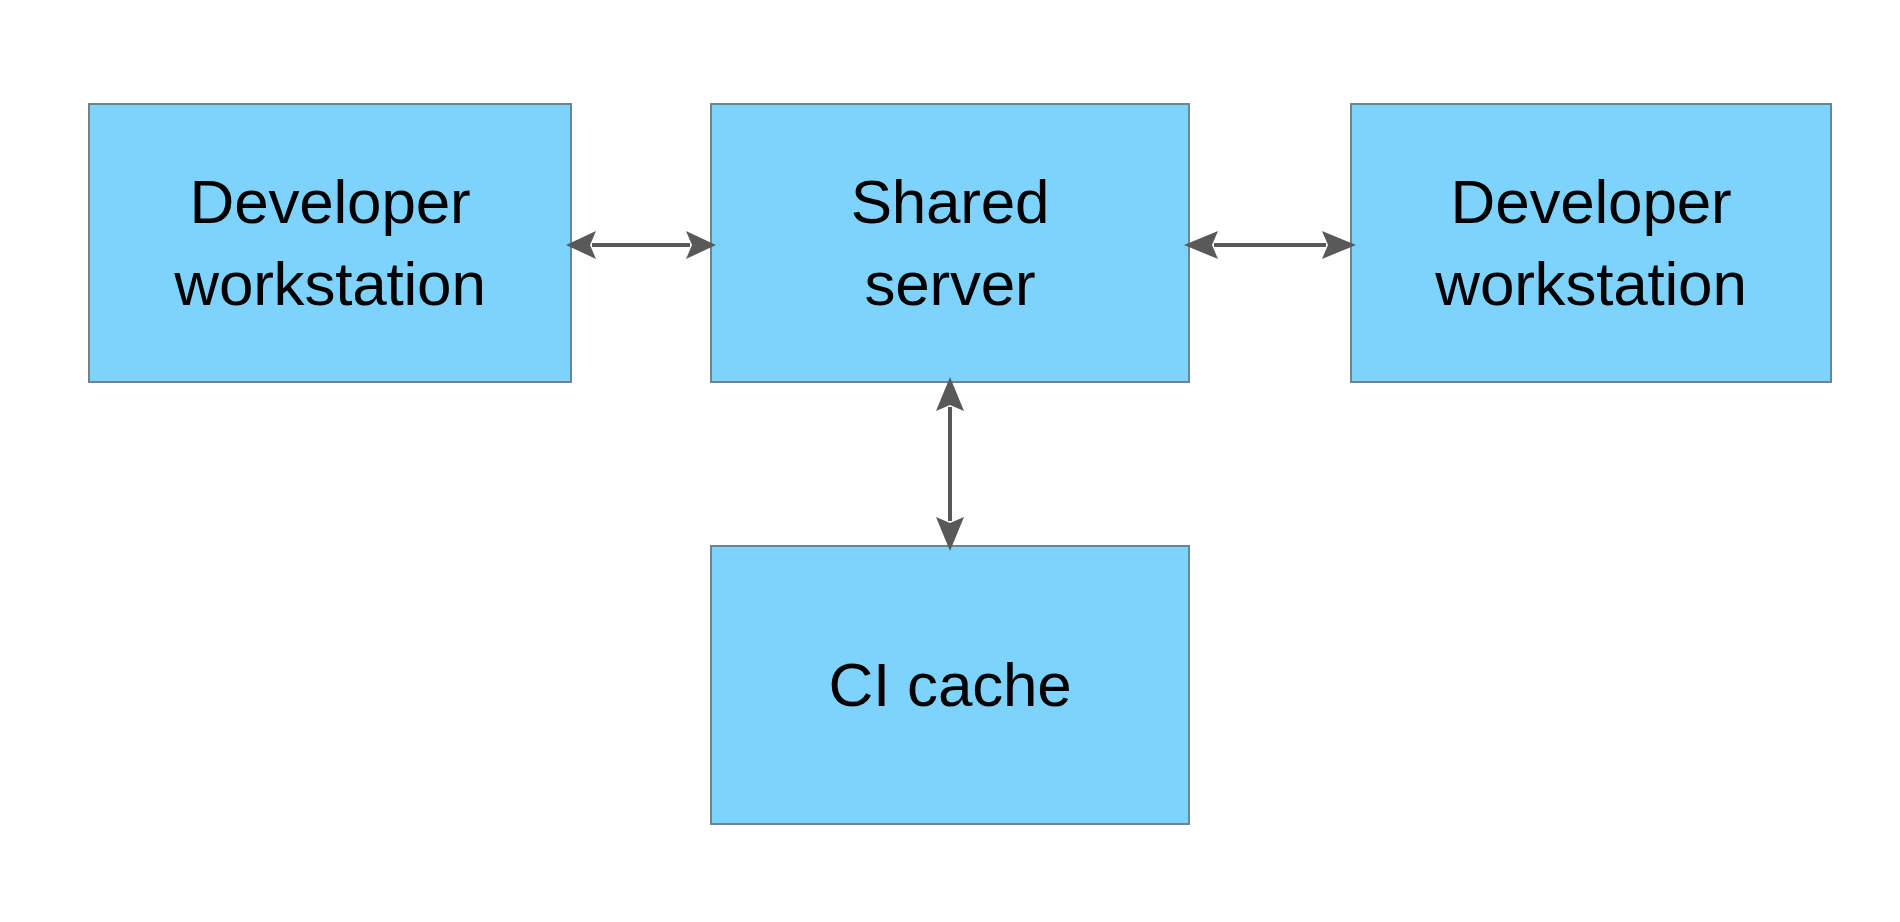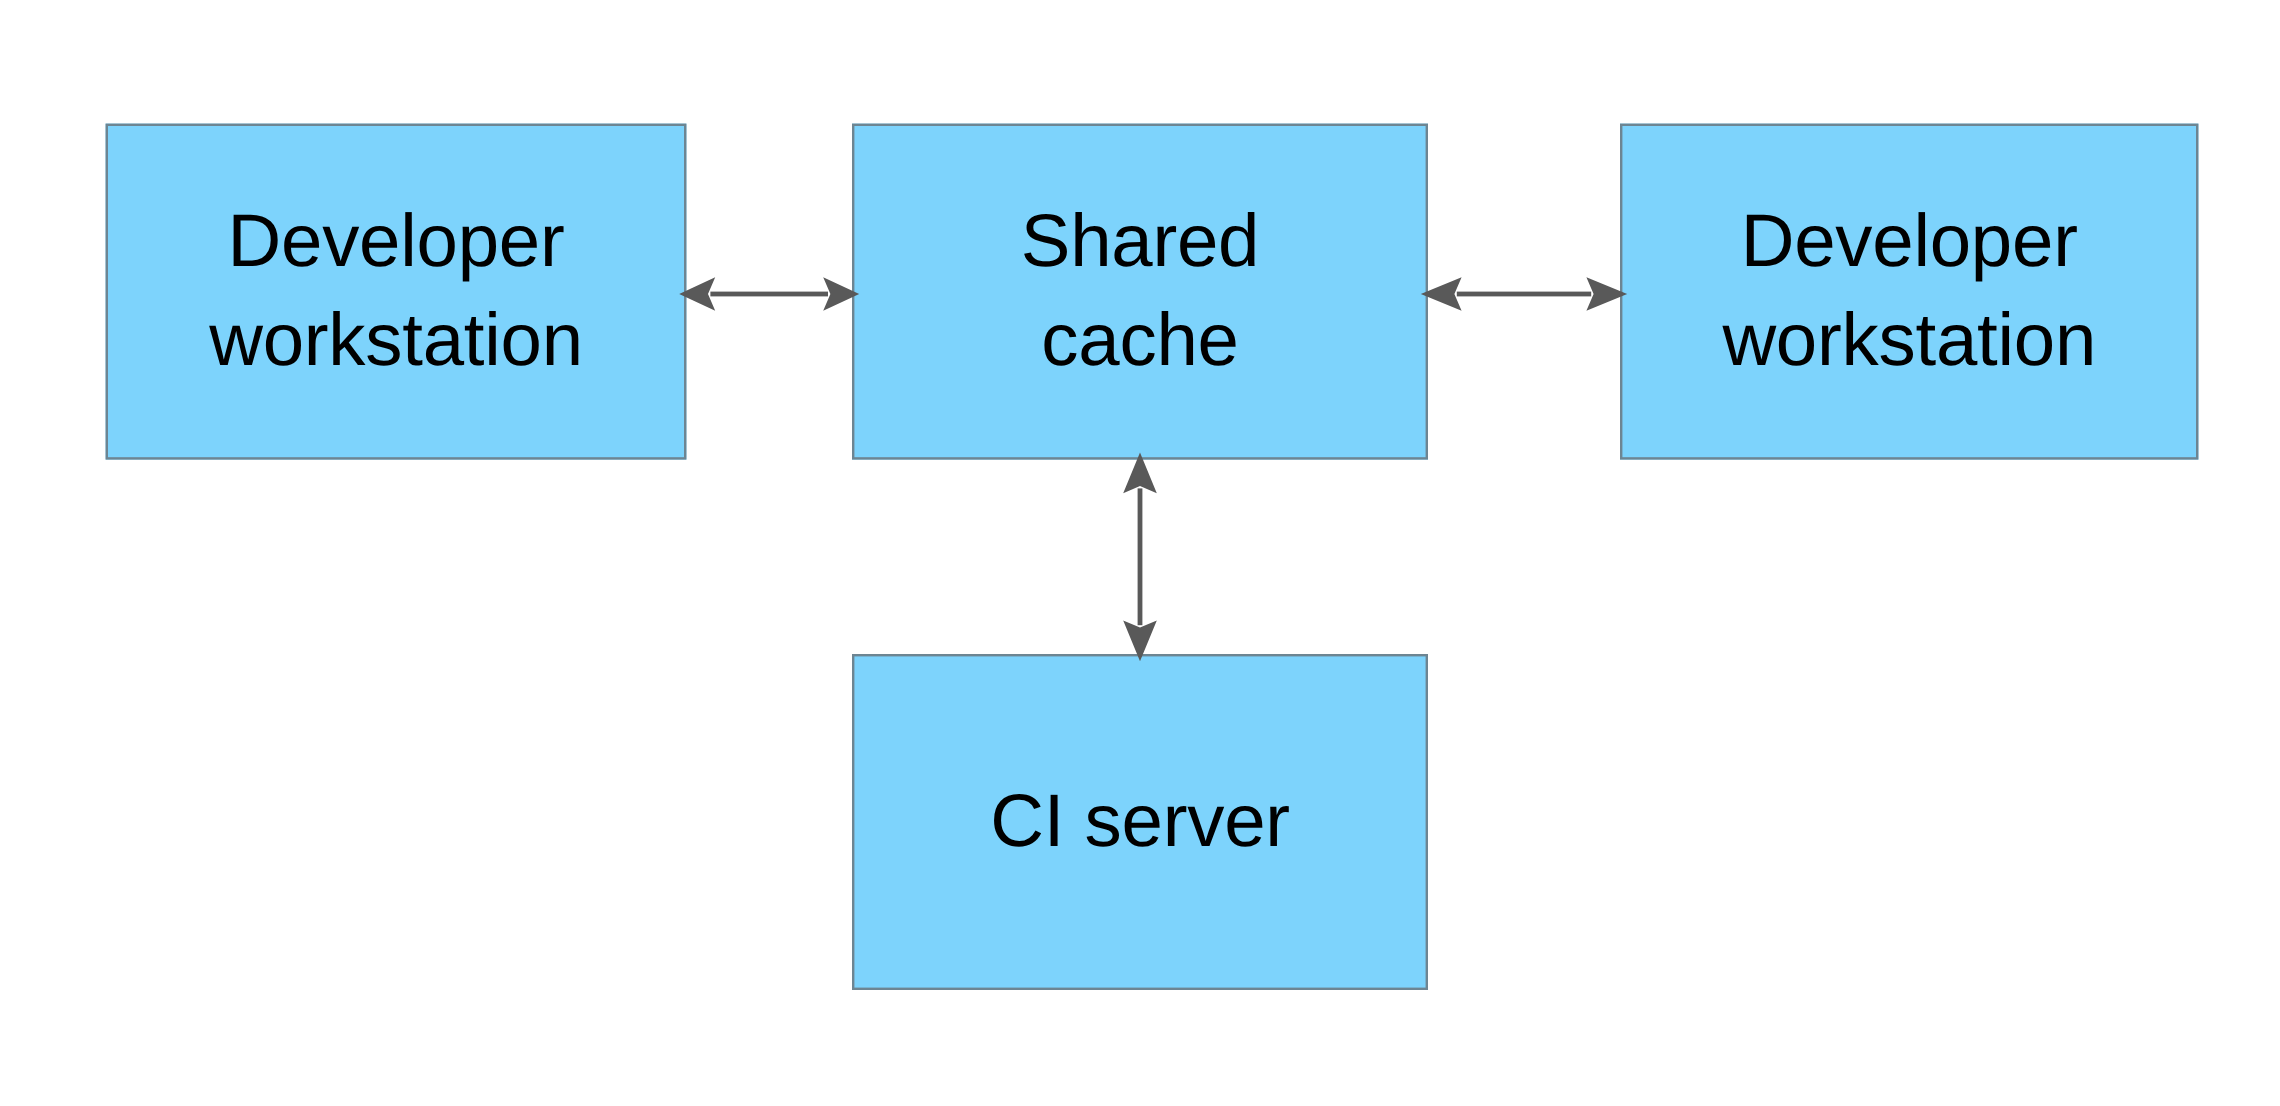--- a/index.html
+++ b/index.html
@@ -61,30 +61,30 @@
 
 <div id="canvas">
 
   <div class="node" id="node-dev-left">
     <span class="node-label">Developer
 workstation</span>
   </div>
 
   <div class="node" id="node-cache">
     <span class="node-label">Shared
-cache</span>
+server</span>
   </div>
 
   <div class="node" id="node-dev-right">
     <span class="node-label">Developer
 workstation</span>
   </div>
 
   <div class="node" id="node-ci">
-    <span class="node-label">CI server</span>
+    <span class="node-label">CI cache</span>
   </div>
 
   <div class="edge" id="edge-left-cache">
     <svg width="150" height="46" viewBox="0 0 150 46" xmlns="http://www.w3.org/2000/svg">
       <g fill="#595959" stroke="none">
         <rect x="26" y="21" width="98" height="4"></rect>
         <path d="M 0 23 L 30 9 L 24 23 L 30 37 Z"></path>
         <path d="M 150 23 L 120 9 L 126 23 L 120 37 Z"></path>
       </g>
     </svg>

